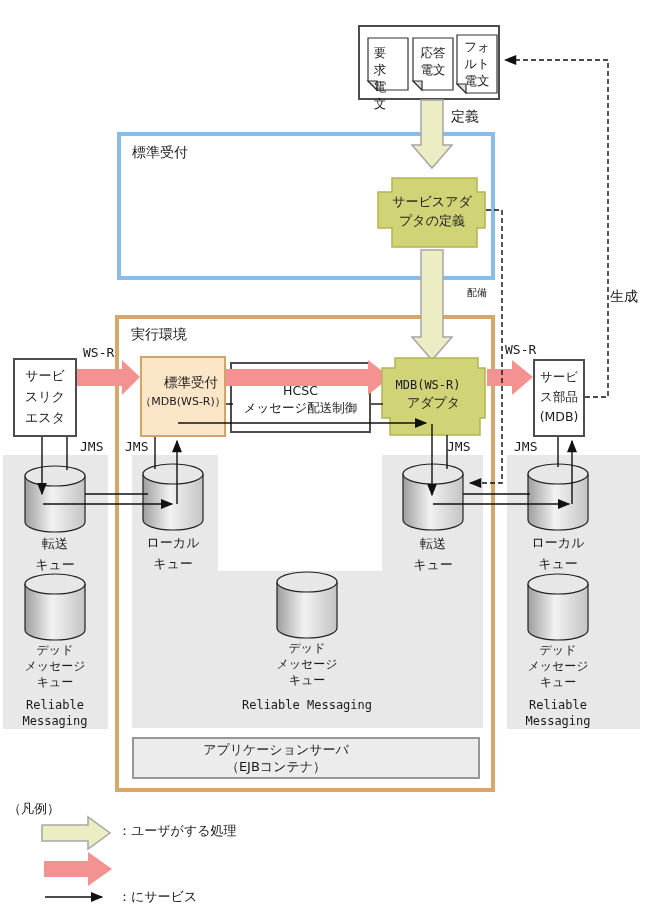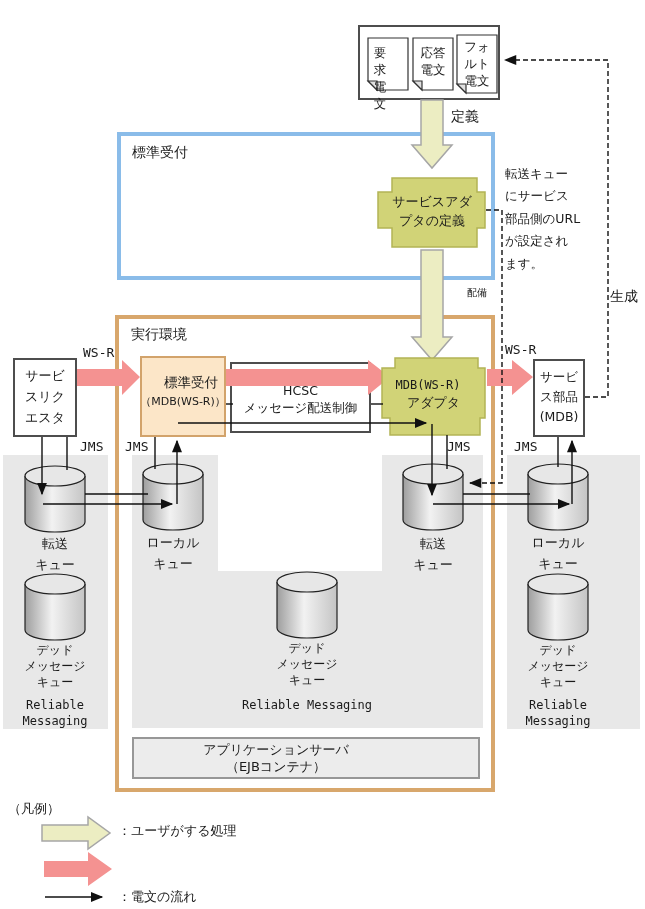--- a/index.html
+++ b/index.html
@@ -123,25 +123,20 @@
   <div class="t" style="left:413px;top:44px;width:40px;font-size:12.5px;line-height:17px;">応答
 電文</div>
   <div class="t" style="left:457px;top:38px;width:40px;font-size:12.5px;line-height:17px;">フォ
 ルト
 電文</div>
 
   <div class="t" style="left:451px;top:107px;font-size:14px;">定義</div>
   <div class="t" style="left:132px;top:143px;font-size:14px;">標準受付</div>
   <div class="t" style="left:376px;top:192px;width:112px;font-size:13px;line-height:19px;">サービスアダ
 プタの定義</div>
-  <div class="t tl" style="left:505px;top:163px;width:98px;font-size:12.5px;line-height:22.4px;">転送キュー
-にサービス
-部品側のURL
-が設定され
-ます。</div>
   <div class="t" style="left:451px;top:286px;font-size:10px;margin-left:16px;">配備</div>
   <div class="t" style="left:610px;top:287px;font-size:14px;">生成</div>
   <div class="t" style="left:131px;top:325px;font-size:14px;">実行環境</div>
 
   <div class="t mono" style="left:83px;top:344px;font-size:13px;">WS-R</div>
   <div class="t mono" style="left:505px;top:341px;font-size:13px;">WS-R</div>
 
   <div class="t" style="left:13px;top:365px;width:64px;font-size:13px;line-height:21px;">サービ
 スリク
 エスタ</div>
@@ -181,15 +176,15 @@
 Messaging</div>
   <div class="t mono" style="left:217px;top:697px;width:180px;font-size:12px;line-height:16px;">Reliable Messaging</div>
   <div class="t mono" style="left:508px;top:697px;width:100px;font-size:12px;line-height:16px;">Reliable
 Messaging</div>
 
   <div class="t" style="left:132px;top:741px;width:288px;font-size:13px;line-height:17px;">アプリケーションサーバ
 （EJBコンテナ）</div>
 
   <div class="t tl" style="left:8px;top:800px;font-size:13px;">（凡例）</div>
   <div class="t tl" style="left:118px;top:822px;font-size:13px;">：ユーザがする処理</div>
-  <div class="t tl" style="left:118px;top:888px;font-size:13px;">：電文の流れ</div>
+  <div class="t tl" style="left:118px;top:888px;font-size:13px;">：にサービス</div>
 
 </div>
 
 </body></html>

